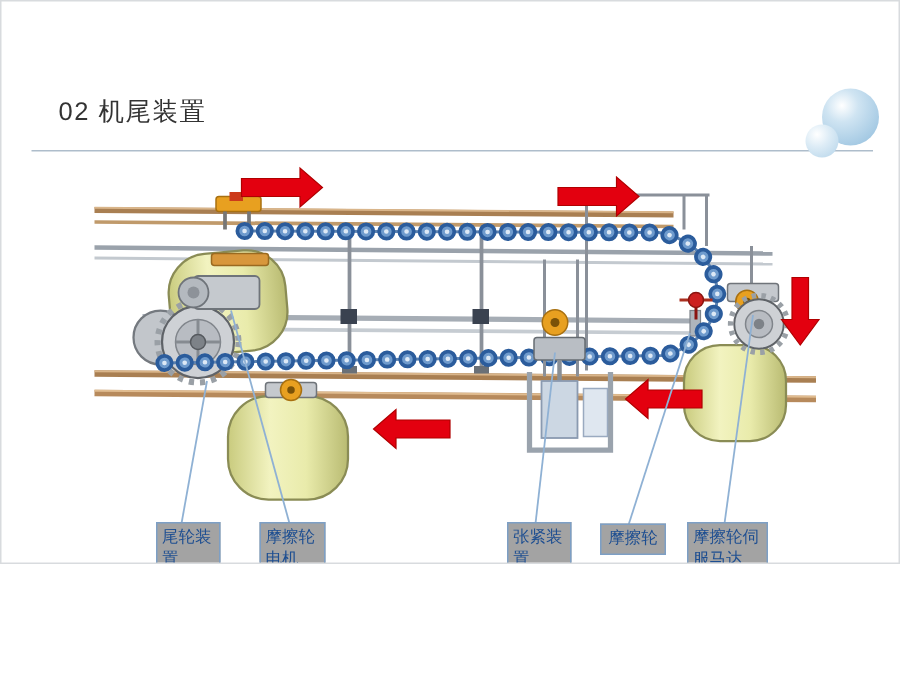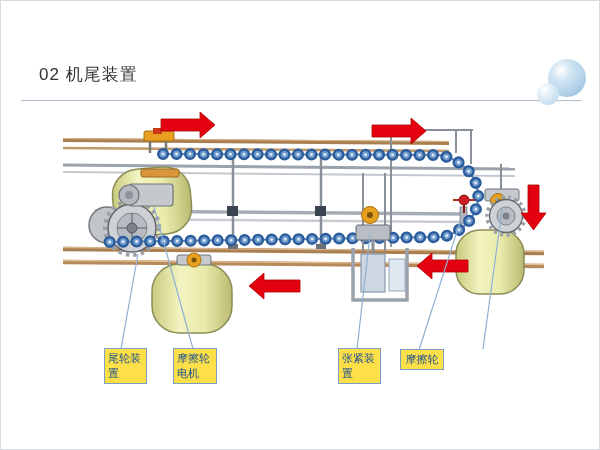--- a/index.html
+++ b/index.html
@@ -1,26 +1,26 @@
 <!DOCTYPE html>
 <html><head>
 <meta charset="utf-8">
 <style>
   * { margin:0; padding:0; box-sizing:border-box; }
   html,body { width:600px; height:450px; }
   body { background:#ffffff; font-family:"Liberation Sans","DejaVu Sans",sans-serif; }
-  .slide { position:relative; width:600px; height:450px; background:#ffffff; border:1px solid #d8dbde; overflow:hidden; }
+  .slide { position:relative; width:600px; height:376px; background:#ffffff; border:1px solid #d8dbde; overflow:hidden; }
   .page-title { position:absolute; left:38px; top:62px; font-size:17px; color:#333333; letter-spacing:1px; }
   .title-rule { position:absolute; left:20px; top:99px; width:561px; height:1px; background:#aebdcb; }
   .deco-large { position:absolute; left:547px; top:58px; width:38px; height:38px; border-radius:50%;
     background:radial-gradient(circle at 35% 30%, #ffffff 0%, #cfe4f2 30%, #8fbcdc 100%); }
   .deco-small { position:absolute; left:536px; top:82px; width:22px; height:22px; border-radius:50%;
     background:radial-gradient(circle at 35% 30%, #ffffff 0%, #ddecf6 40%, #b3d3e9 100%); }
   svg.diagram { position:absolute; left:0; top:0; }
-  .callout-label { position:absolute; background:#fde047; border:1px solid #7d9fc5; color:#1d4e91;
+  .callout-label { position:absolute; background:#a3a3a3; border:1px solid #7d9fc5; color:#1d4e91;
     font-size:11px; line-height:1.35; padding:2px 3px; word-break:break-all; }
   #c1 { left:103px; top:347px; width:43px; }
   #c2 { left:172px; top:347px; width:44px; }
   #c3 { left:337px; top:347px; width:43px; }
   #c4 { left:399px; top:348px; width:44px;text-align:center; }
   #c5 { left:457px; top:347px; width:54px; }
 </style>
 </head>
 <body>
 
@@ -149,14 +149,15 @@
       <line x1="356" y1="348" x2="369" y2="234"></line>
       <line x1="418" y1="349" x2="459" y2="221"></line>
       <line x1="482" y1="348" x2="501" y2="209"></line>
     </g>
   </svg>
 
   <div id="c1" class="callout-label">尾轮装置</div>
   <div id="c2" class="callout-label">摩擦轮电机</div>
   <div id="c3" class="callout-label">张紧装置</div>
   <div id="c4" class="callout-label">摩擦轮</div>
+  <div id="c5" class="callout-label">摩擦轮伺服马达</div>
 
 </div>
 
 </body></html>

